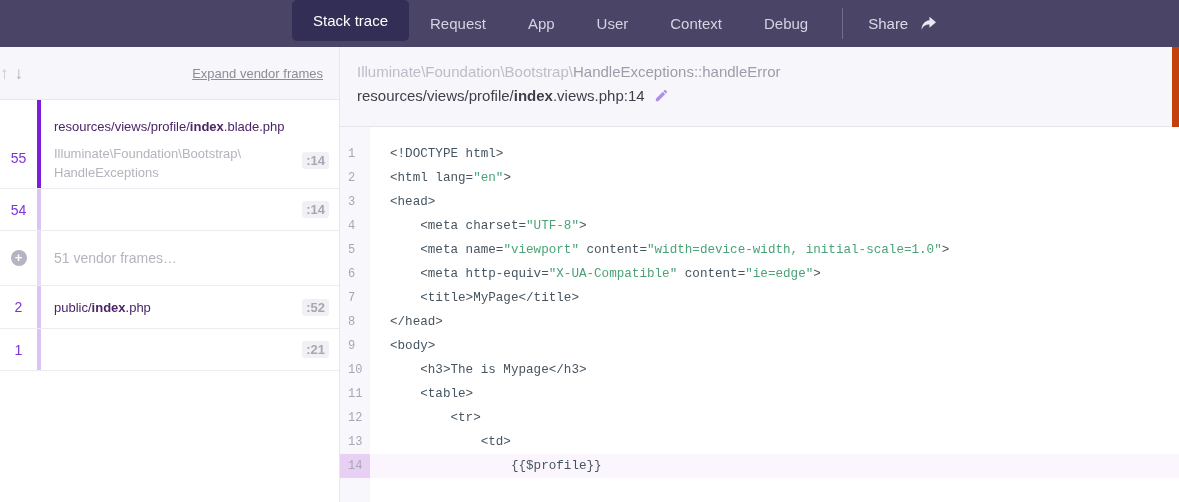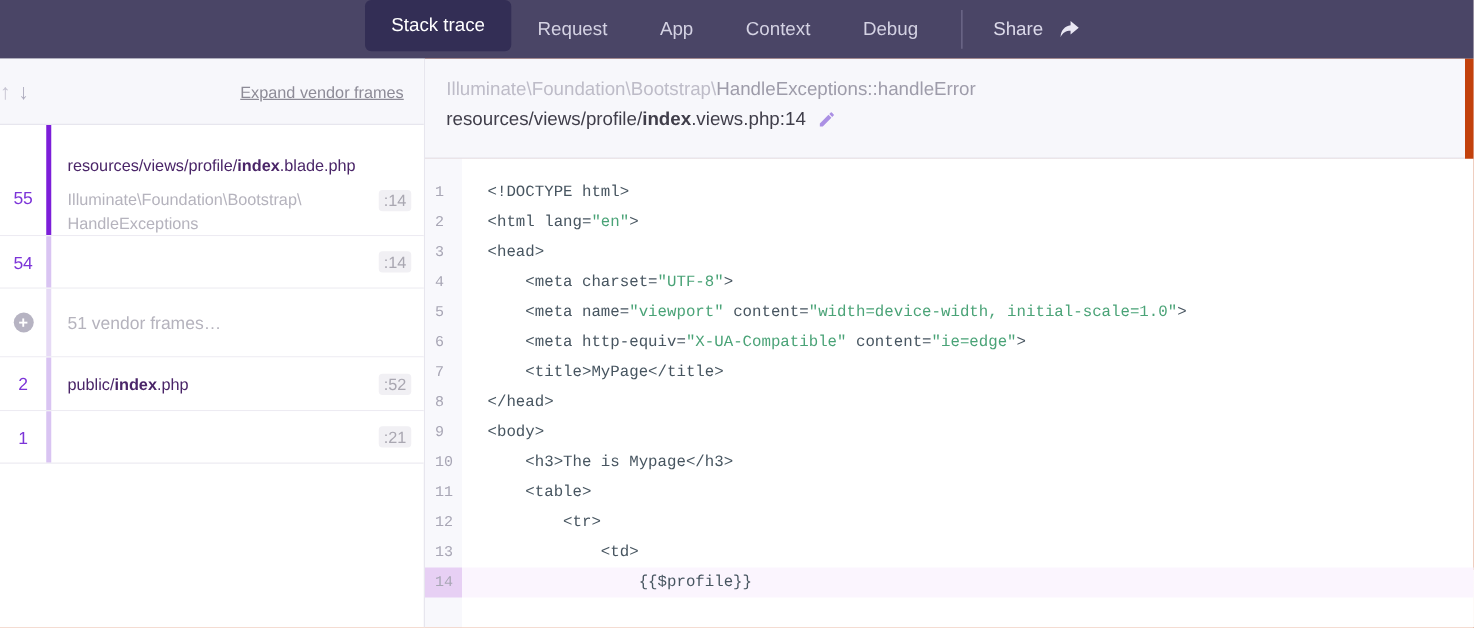--- a/index.html
+++ b/index.html
@@ -35,28 +35,28 @@
               justify-content:center; color:#7c34d8; font-size:14px; }
   .fbar { width:4px; flex-shrink:0; background:#d9c4f2; }
   .fbar.active { background:#7c1ed9; }
   .fbar.vendor { background:#e6daf5; }
   .fcontent { flex:1; display:flex; flex-direction:column; justify-content:center;
               padding-left:13px; overflow:hidden; }
   .fpath { font-size:13px; color:#4a2568; }
   .fpath b { font-weight:bold; }
   .fclass { font-size:13px; color:#b5b3bd; line-height:1.42; }
   .fbadge { align-self:center; margin-right:10px; font-size:13px; color:#a9a7b1;
-            background:#f1f0f4; padding:1px 4px; border-radius:3px; flex-shrink:0; }
+            background:#f1f0f4; padding:1px 4px; border-radius:3px; flex-shrink:0;font-weight:bold; }
   .vendor-label { font-size:14px; color:#b5b3bd; }
   .plus-circle { width:16px; height:16px; border-radius:50%; background:#b6b3c2;
                  color:#fff; font-size:13px; line-height:15px; text-align:center;
                  font-weight:bold; }
 
   
-  .frame.f-active .fcontent { justify-content:flex-end; padding-top:13px; }
+  .frame.f-active .fcontent { justify-content:center; padding-top:13px; }
   .frame.f-active .fpath { margin-bottom:11px; }
   .frame.f-active .fnum-col { align-items:flex-end; padding-bottom:22px; }
   .frame.f-active .fbadge { align-self:flex-end; margin-bottom:19px; }
 
   
   .main { position:absolute; left:340px; top:47px; width:839px; height:409px; background:#c2410c; }
   .main-header { height:80px; background:#f7f7fb; border-bottom:1px solid #e5e4eb;
                  padding:16px 0 0 17px; margin-right:7px; }
   .mh-class { font-size:15px; color:#bebcc8; }
   .mh-class .method { color:#9e9caa; }
@@ -76,20 +76,21 @@
 </head>
 <body>
 
 <div class="app">
 
   <div class="navbar">
     <div style="display:flex;">
         <div class="tab active">Stack trace</div>
         <div class="tab">Request</div>
         <div class="tab">App</div>
+        <div class="tab">User</div>
         <div class="tab">Context</div>
         <div class="tab">Debug</div>
       </div>
     <div class="nav-divider"></div>
     <div class="share-wrap">
       <span class="share-label">Share</span>
       <span class="share-icon">
         <svg width="18" height="16" viewBox="0 0 24 22" fill="#e9e7f3">
           <path d="M14 1 L23 8.5 L14 16 L14 11.8 C9 11.8 5.5 13.6 3 19 C3.2 11.5 7.8 6.4 14 5.8 Z"></path>
         </svg>

